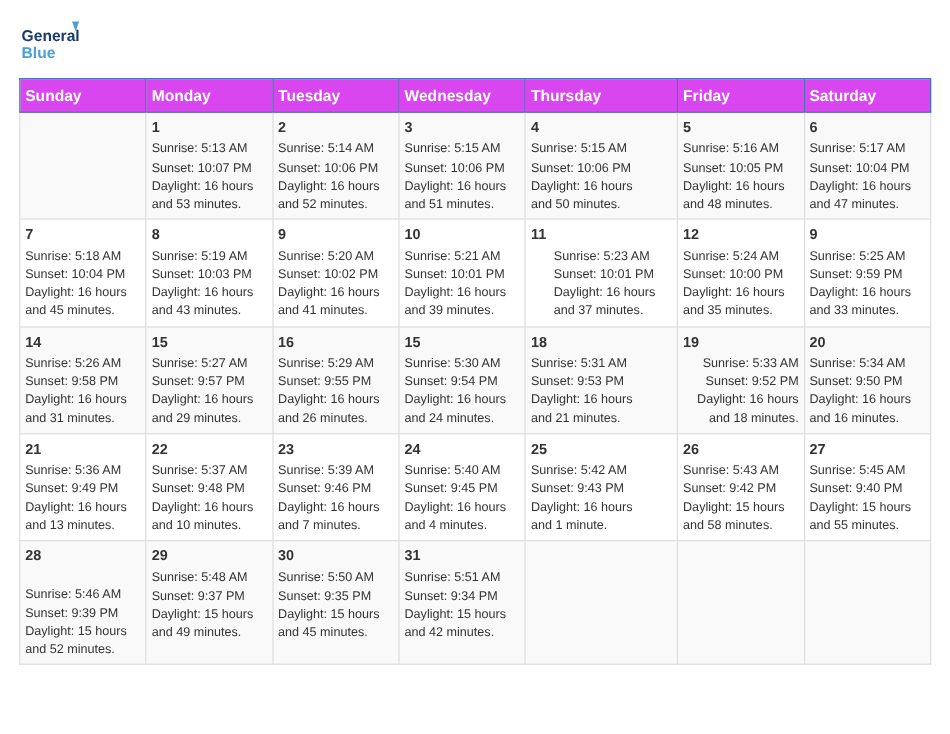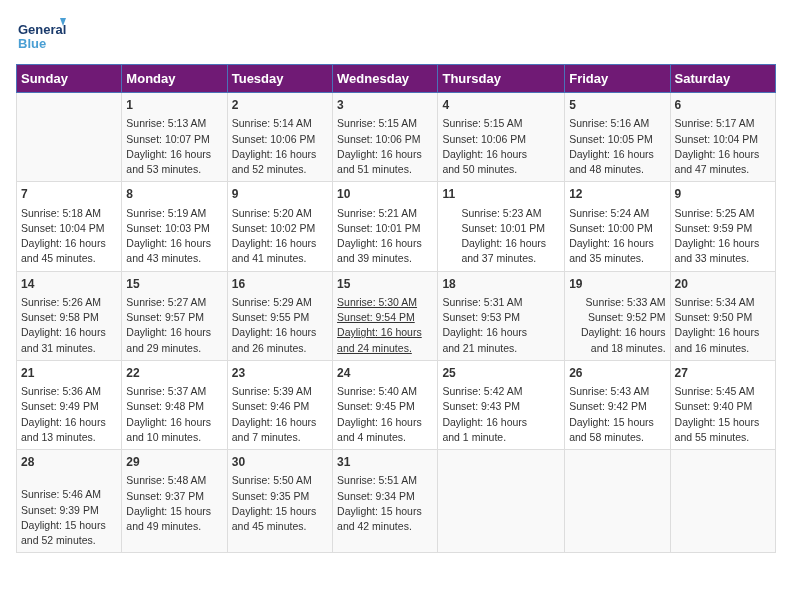--- a/index.html
+++ b/index.html
@@ -32,21 +32,21 @@
       font-size: 16px;
       font-weight: bold;
       color: #333;
     }
     table {
       width: 100%;
       border-collapse: collapse;
       font-size: 11px;
     }
     thead tr {
-      background-color: #701a75;
+      background-color: #d946ef;
       color: #fff;
     }
     thead th {
       padding: 6px 4px;
       text-align: left;
       font-size: 13px;
       font-weight: bold;
       border: 1px solid #4a72b8;
     }
     tbody tr {
@@ -222,21 +222,21 @@
         </td>
         <td>
           <span class="day-num">16</span>
           <div class="day-info" style="white-space: pre-line;">Sunrise: 5:29 AM
 Sunset: 9:55 PM
 Daylight: 16 hours
 and 26 minutes.</div>
         </td>
         <td>
           <span class="day-num">15</span>
-          <div class="day-info" style="white-space: pre-line; text-decoration: underline;">Sunrise: 5:30 AM
+          <div class="day-info" style="white-space: pre-line;">Sunrise: 5:30 AM
 Sunset: 9:54 PM
 Daylight: 16 hours
 and 24 minutes.</div>
         </td>
         <td>
           <span class="day-num">18</span>
           <div class="day-info" style="white-space: pre-line;">Sunrise: 5:31 AM
 Sunset: 9:53 PM
 Daylight: 16 hours
 and 21 minutes.</div>

